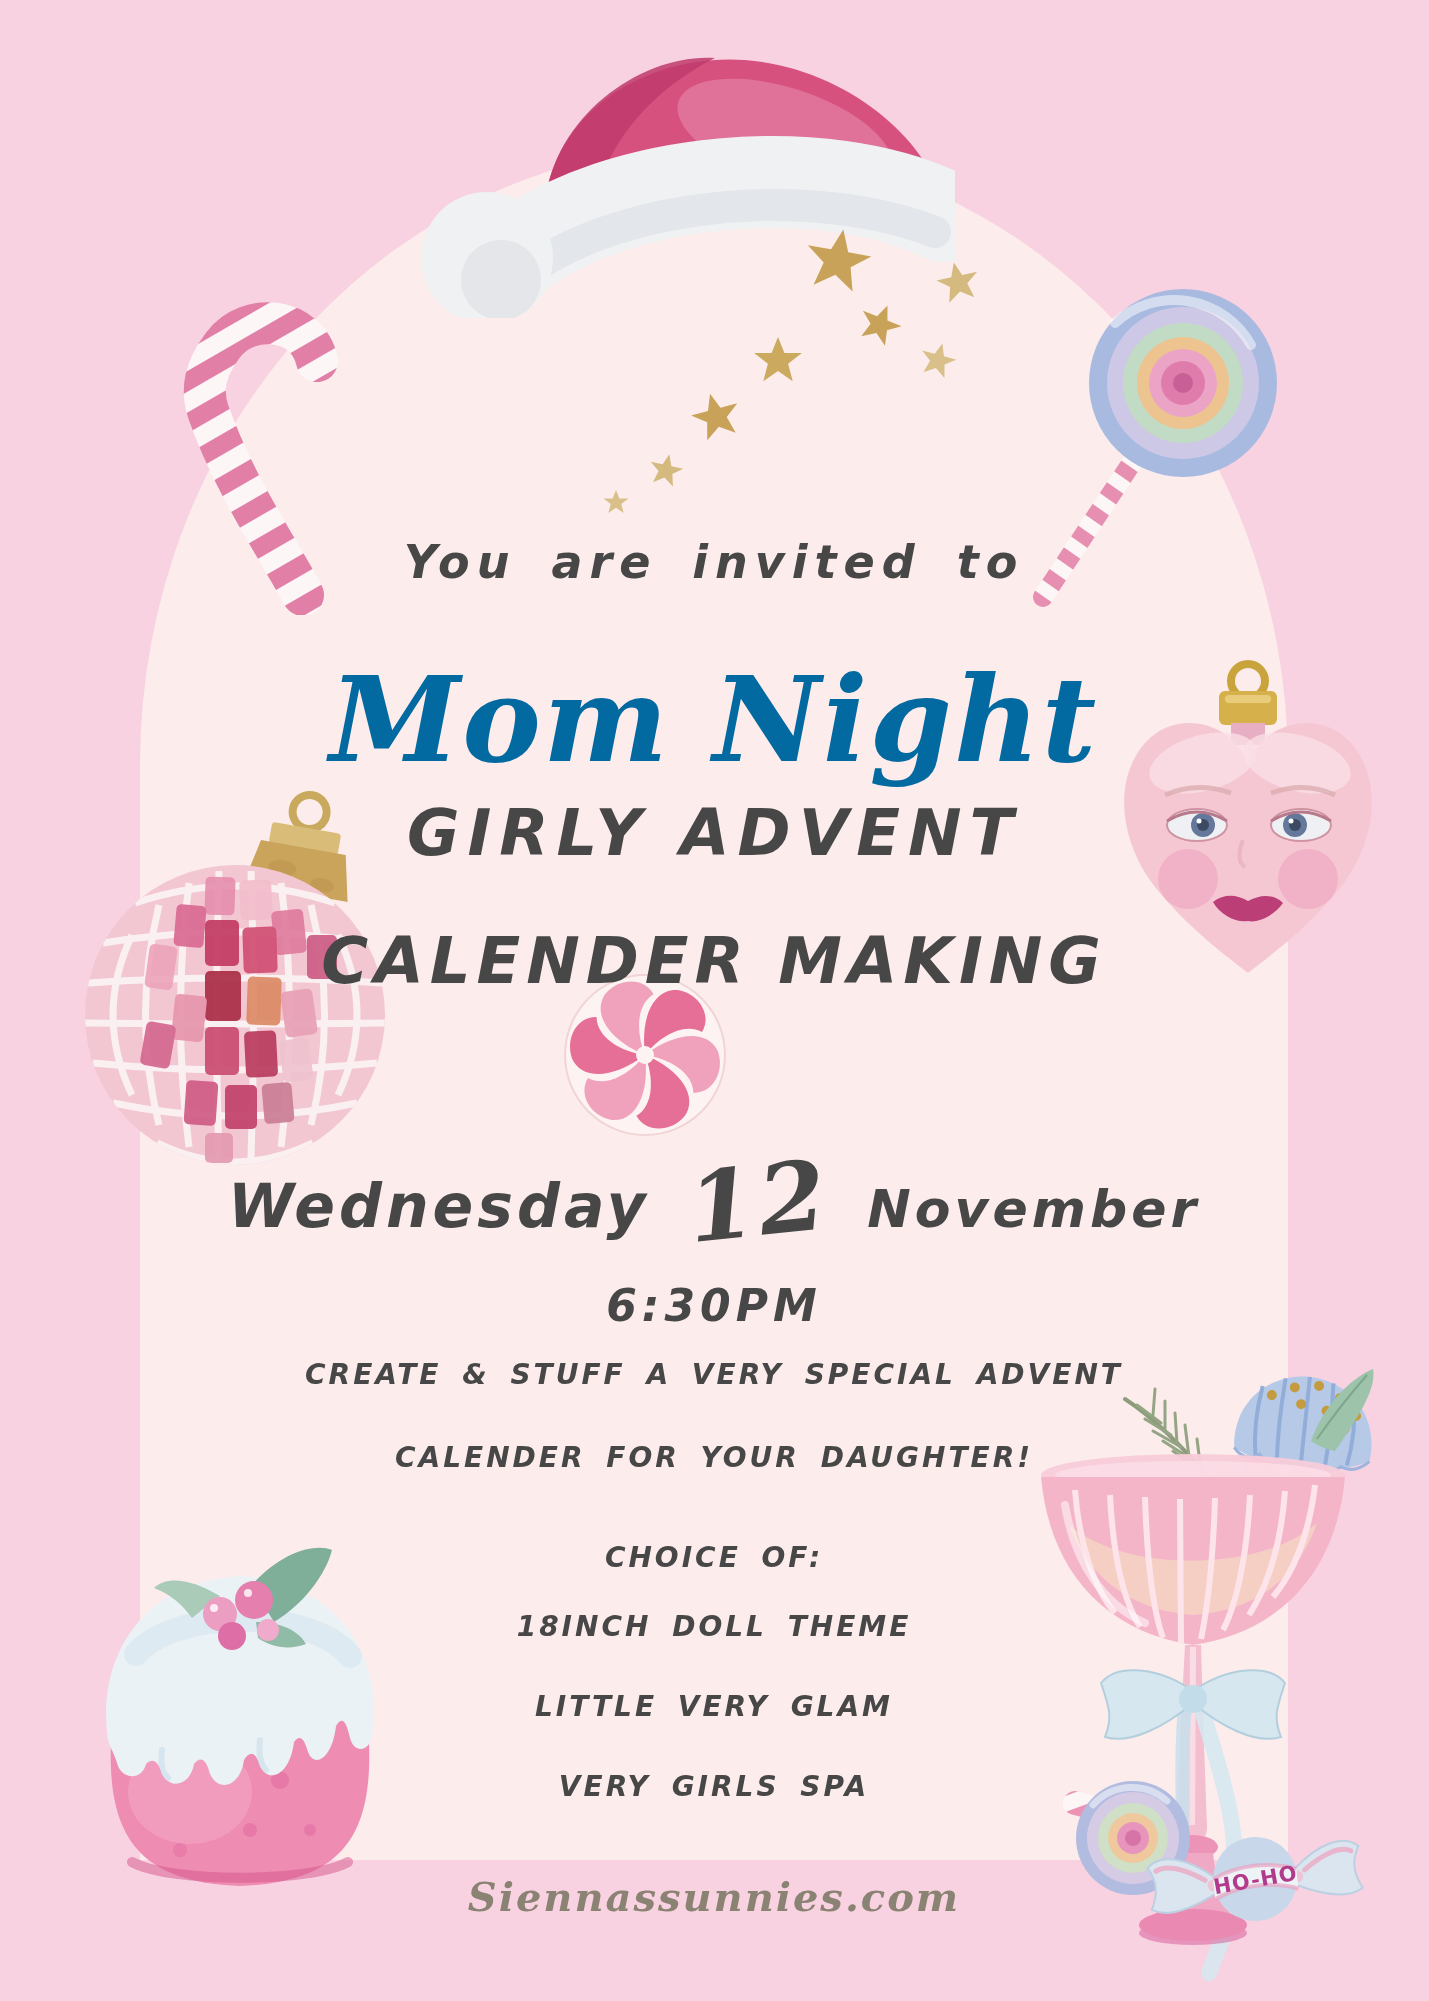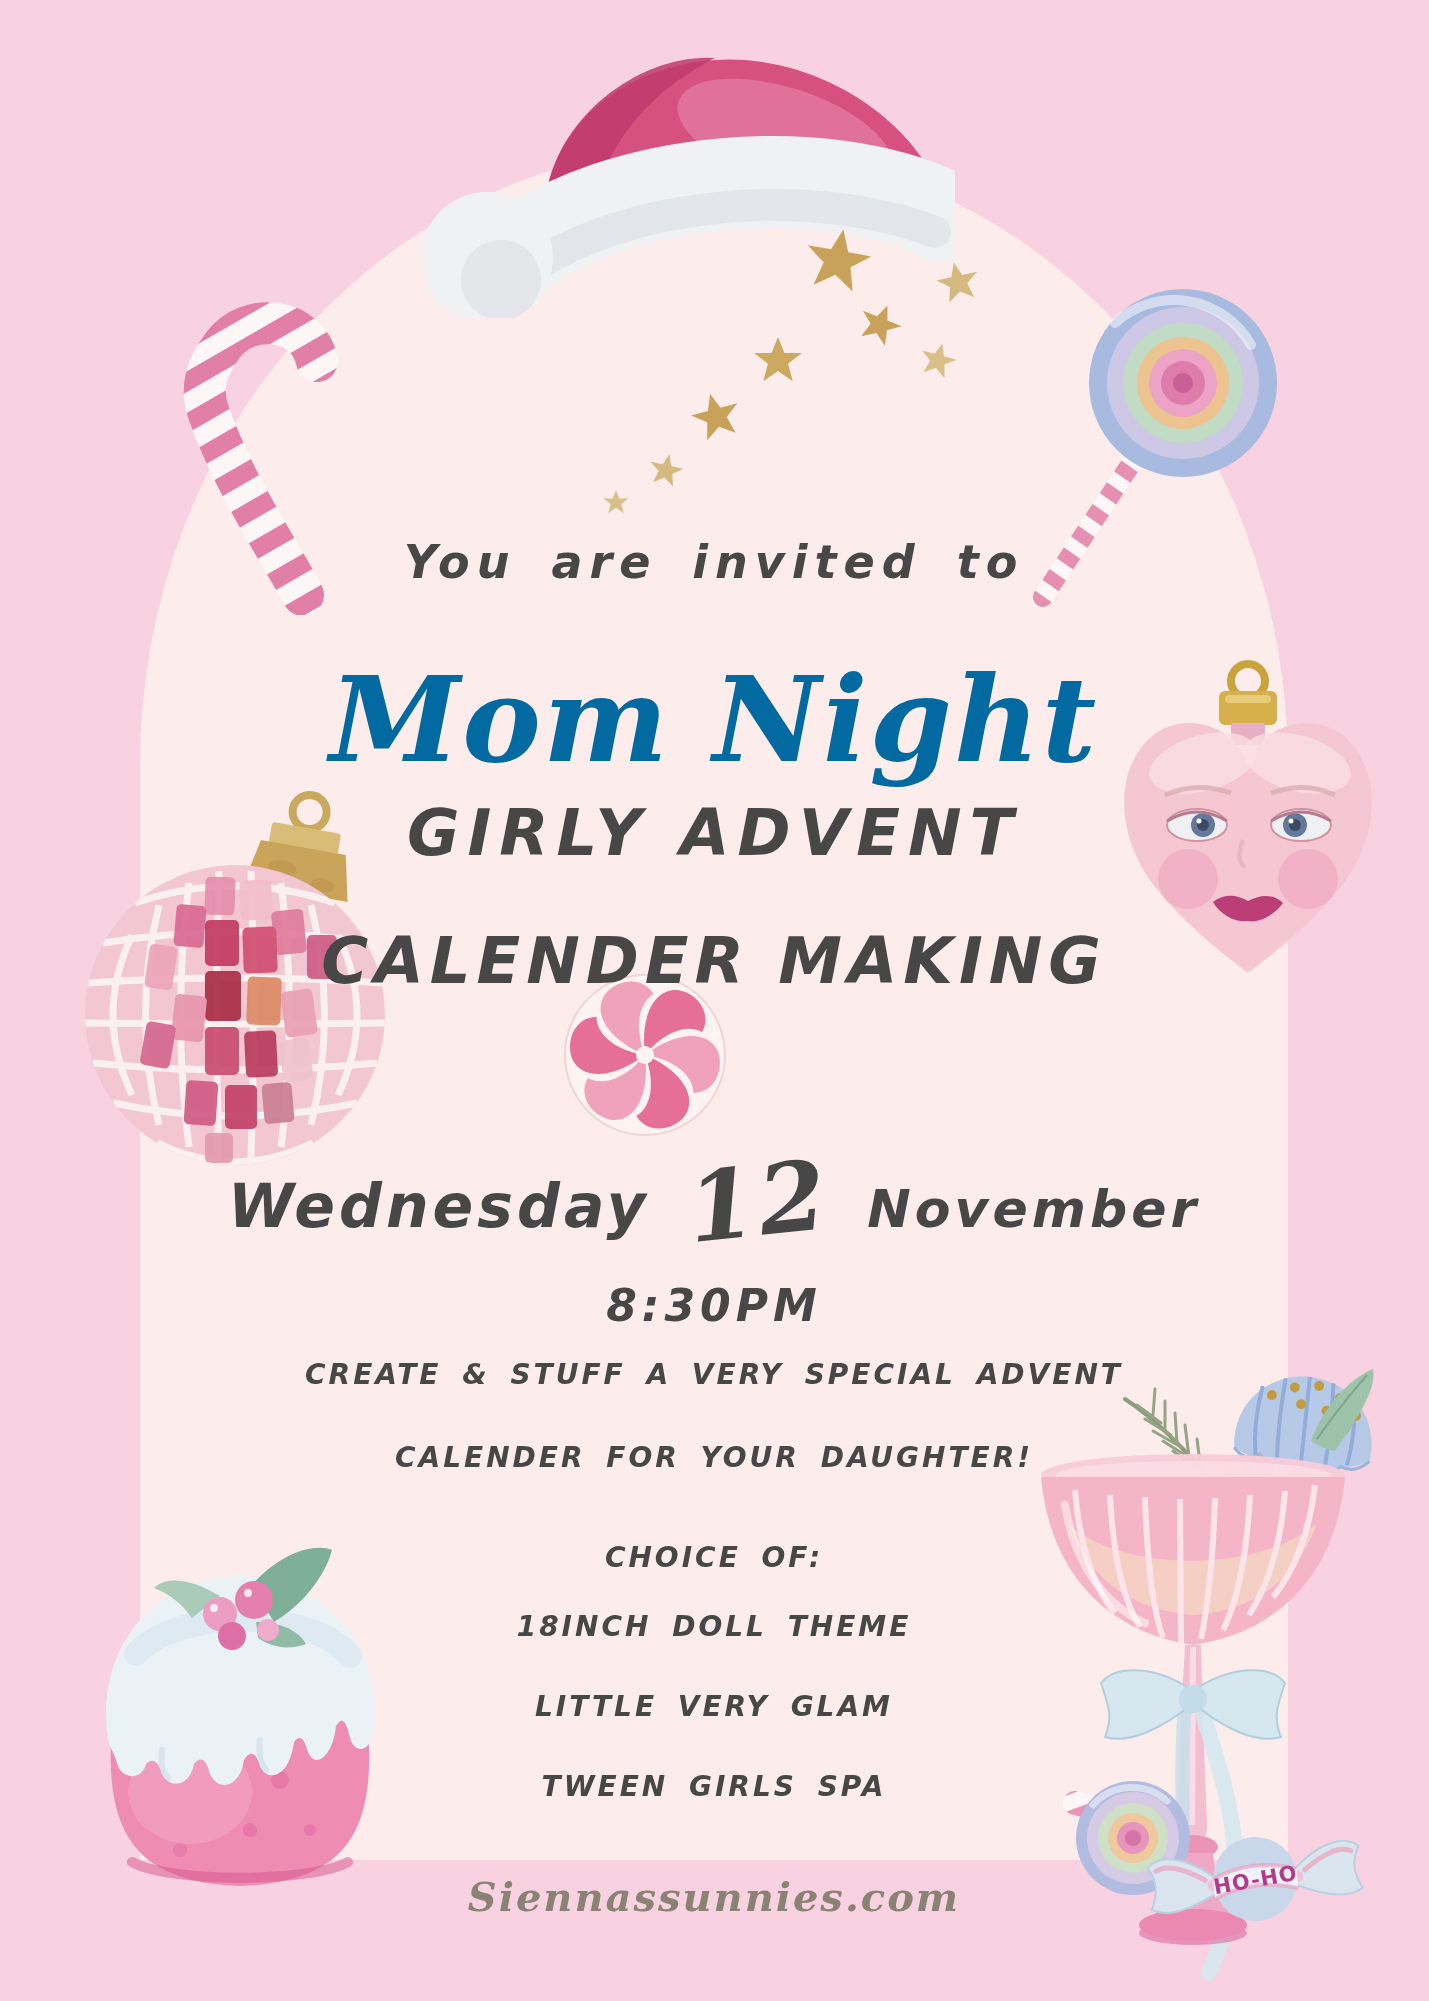--- a/index.html
+++ b/index.html
@@ -314,20 +314,20 @@
 
 <div class="line hand intro">You are invited to</div>
 <div class="line scriptf title-script">Mom Night</div>
 <div class="line hand title2">GIRLY ADVENT</div>
 <div class="line hand title3">CALENDER MAKING</div>
 
 <div class="line hand dateline">
   <span>Wednesday</span><span class="day-num">12</span><span class="month">November</span>
 </div>
 
-<div class="line hand time">8:30PM</div>
+<div class="line hand time">6:30PM</div>
 <div class="line hand body-line b1">CREATE &amp; STUFF A VERY SPECIAL ADVENT</div>
 <div class="line hand body-line b2">CALENDER FOR YOUR DAUGHTER!</div>
 <div class="line hand body-line choice">CHOICE OF:</div>
 <div class="line hand body-line o0">18INCH DOLL THEME</div>
 <div class="line hand body-line o1">LITTLE VERY GLAM</div>
-<div class="line hand body-line o2">TWEEN GIRLS SPA</div>
+<div class="line hand body-line o2">VERY GIRLS SPA</div>
 <div class="line scriptf website">Siennassunnies.com</div>
 
 </body></html>

